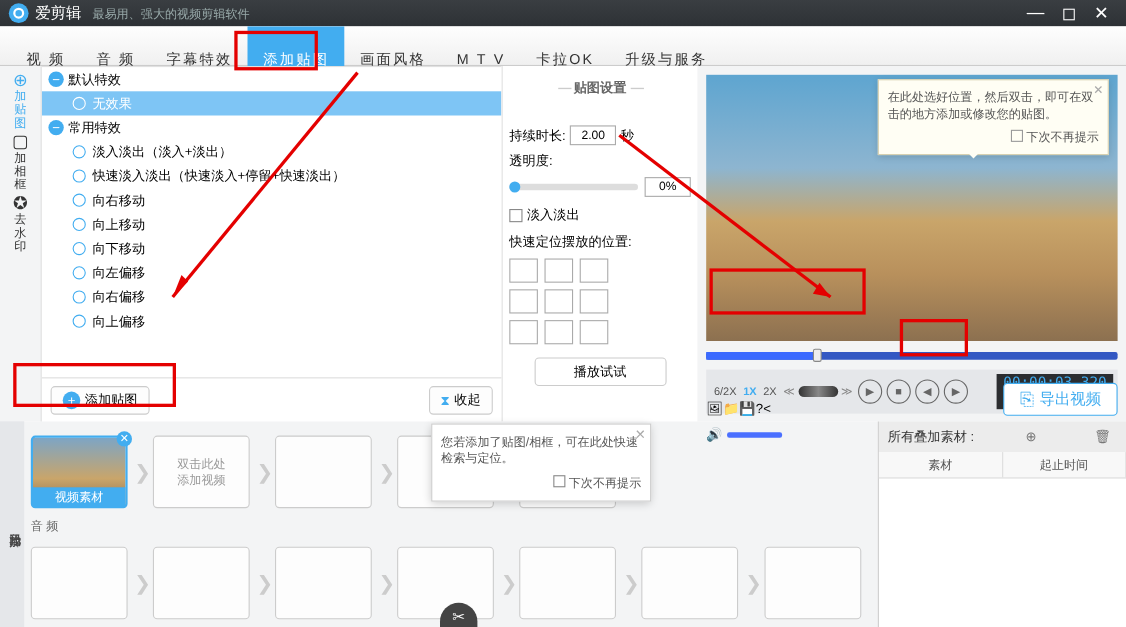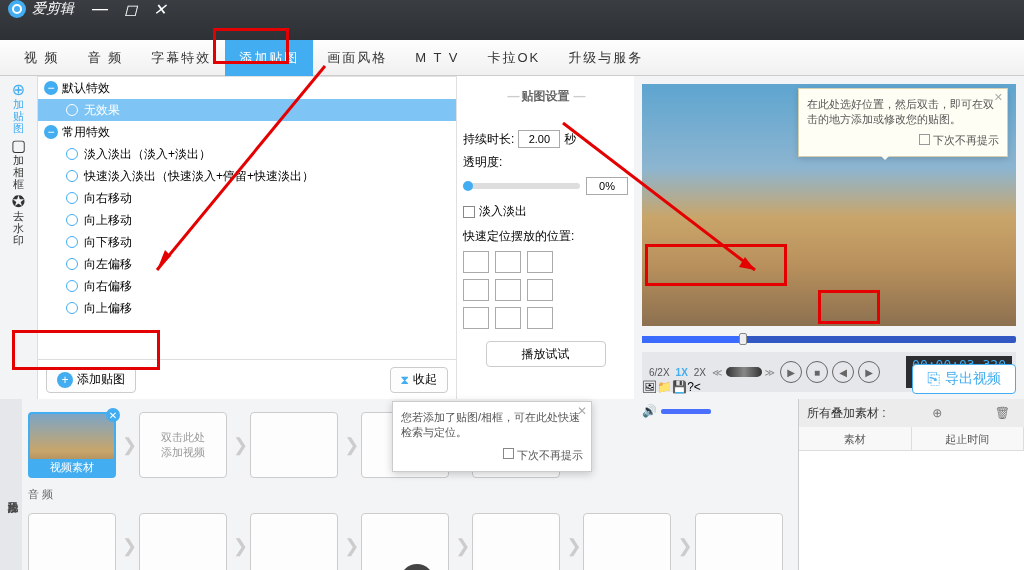--- a/index.html
+++ b/index.html
@@ -1,28 +1,28 @@
 <!DOCTYPE html>
 <html><head>
 <meta charset="utf-8">
 <style>
   * { box-sizing: border-box; margin: 0; padding: 0; }
   body { font-family: "Microsoft YaHei", sans-serif; font-size: 12px; background: #fff; width: 1024px; height: 570px; overflow: hidden; }
   
   
-  .titlebar { height: 40px; background: linear-gradient(#3a3e42, #2d3135); display: flex; align-items: flex-start; color: #ddd; padding: 0 8px; font-style: italic; }
+  .titlebar { height: 24px; background: linear-gradient(#3a3e42, #2d3135); display: flex; align-items: center; color: #ddd; padding: 0 8px; }
   .titlebar .logo { width: 18px; height: 18px; background: #42adf0; border-radius: 50%; margin-right: 6px; position: relative; }
   .titlebar .logo::before { content:""; position:absolute; inset:4px; border:2px solid #fff; border-radius:50%; }
   .titlebar .appname { color:#fff; font-size:14px; margin-right:10px; }
   .titlebar .tagline { color:#9aa; font-size:11px; flex:1; }
   .titlebar .winbtn { color:#fff; font-size:16px; margin:0 8px; cursor:pointer; }
   
   
   .tabs { height: 36px; background: linear-gradient(#fefefe,#f0f0f0); border-bottom:1px solid #ccc; display:flex; align-items:center; padding-left:10px; }
-  .tabs .tab { padding:0 14px; height:36px; line-height:36px; font-size:13px; color:#333; cursor:pointer; letter-spacing:2px; }
+  .tabs .tab { padding:12px 14px; height:36px; line-height:36px; font-size:13px; color:#333; cursor:pointer; letter-spacing:2px; }
   .tabs .tab.active { background:#42adf0; color:#fff; }
   
   .mainrow { display:flex; height: 323px; }
   
   
   .sidebar-l { width:38px; background:#f3f4f5; border-right:1px solid #ddd; display:flex; flex-direction:column; align-items:center; padding-top:6px; }
   .sidebar-l .sbtn { width:30px; height:50px; display:flex; flex-direction:column; align-items:center; justify-content:center; color:#333; font-size:11px; margin-bottom:6px; cursor:pointer; border-radius:3px; }
   .sidebar-l .sbtn.active { color:#42adf0; }
   .sidebar-l .sbtn .ic { width:20px; height:18px; display:flex; align-items:center; justify-content:center; font-size:16px; }
   .sidebar-l .sbtn span { display:block; line-height:12px; }
@@ -104,20 +104,21 @@
   
   .anno { position:absolute; border:3px solid #e40000; pointer-events:none; z-index:50; }
   .anno-arrow { position:absolute; pointer-events:none; z-index:49; }
 </style>
 </head>
 <body>
 
 <div class="titlebar">
   <div class="logo"></div>
   <div class="appname">爱剪辑</div>
+  <div class="tagline">最易用、强大的视频剪辑软件</div>
   <div class="winbtn">—</div>
   <div class="winbtn">◻</div>
   <div class="winbtn">✕</div>
 </div>
 
 <div class="tabs">
   <div class="tab">视 频</div>
   <div class="tab">音 频</div>
   <div class="tab">字幕特效</div>
   <div class="tab active">添加贴图</div>

